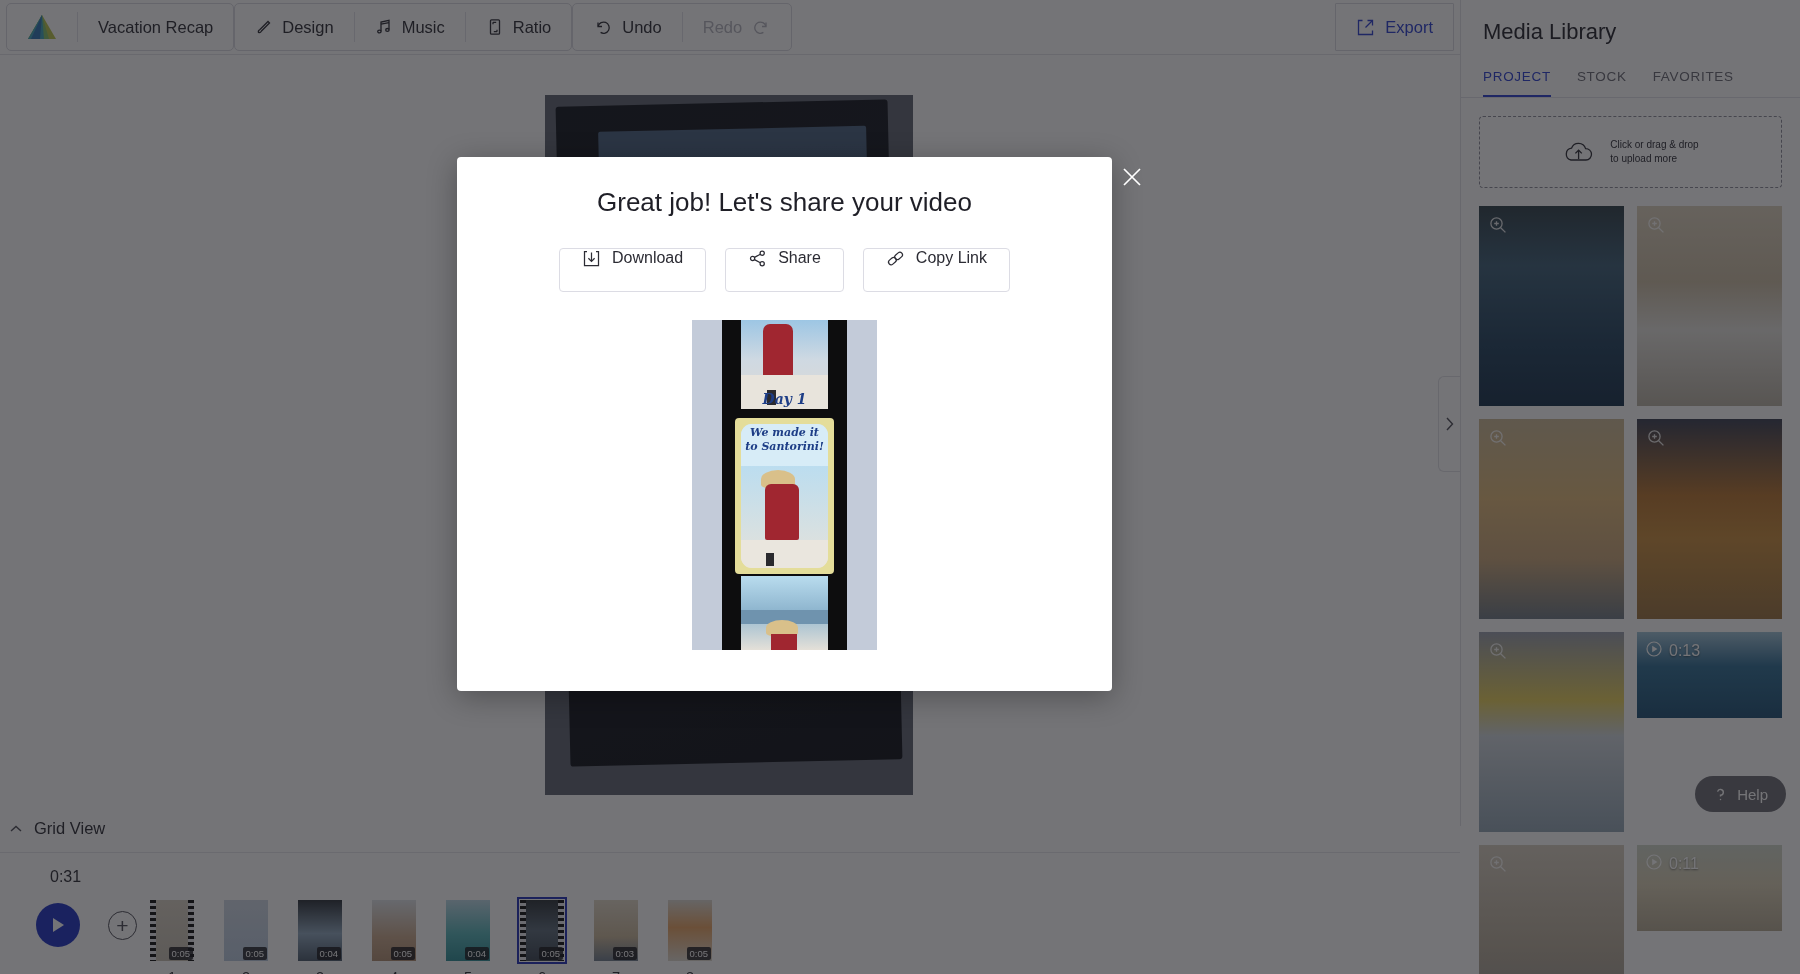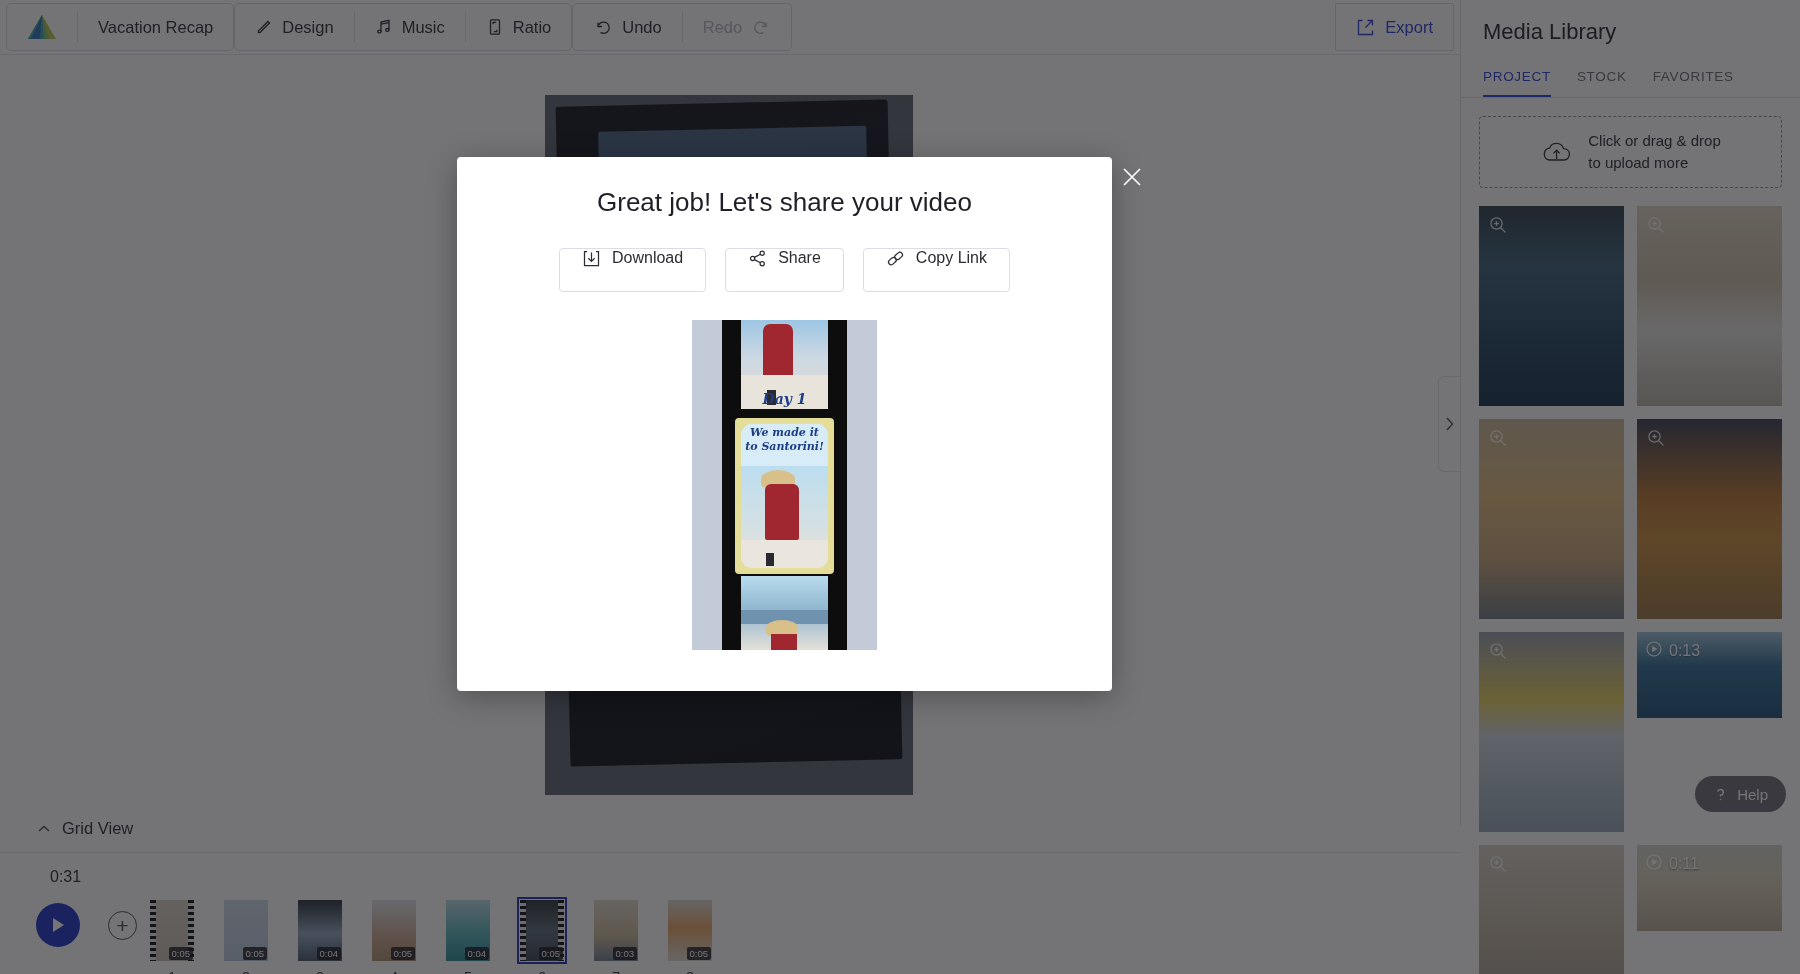--- a/index.html
+++ b/index.html
@@ -68,21 +68,21 @@
     position: absolute; left: 42px; top: 26px; right: 22px; height: 440px;
     background: linear-gradient(180deg,#4a6280 0%, #3d5472 55%, #33485f 100%);
     border-radius: 2px;
   }
   .stage-red { position:absolute; left:16px; top:86px; width:10px; height:30px; background:#7b2020; }
   .stage-s { position:absolute; right:16px; top:58px; color:#a98c2a; font-size:17px; transform: rotate(90deg); }
 
   
   .gridview-bar {
     position: absolute; top: 805px; left: 0; width: 1460px; height: 48px;
-    display: flex; align-items: center; gap: 10px; padding-left: 36px;
+    display: flex; align-items: center; gap: 10px; padding-left: 8px;
     background: #ffffff; border-bottom: 1px solid #e6e6ea;
     font-size: 16.5px; color: #2c2c34; cursor: pointer;
   }
 
   
   .timeline {
     position: absolute; top: 853px; left: 0; width: 1460px; height: 121px;
     background: #ffffff;
   }
   .tl-time { position: absolute; left: 50px; top: 15px; font-size: 16px; color: #2c2c34; }
@@ -132,21 +132,21 @@
     padding-bottom: 11px; cursor: pointer;
   }
   .ml-tab.active { color: #2b3fd0; border-bottom: 2.5px solid #2b3fd0; }
   .ml-tabs-rule { height: 1px; background: #e2e2e8; margin: 0 0 0 0; }
   .upload-box {
     margin: 18px 18px 0 18px; height: 72px;
     border: 1.6px dashed #8d8d98; border-radius: 4px;
     display: flex; align-items: center; justify-content: center; gap: 14px;
     cursor: pointer;
   }
-  .upload-text { font-size: 15px; color: #2c2c34; line-height: 1.45; }
+  .upload-text { font-size: 10px; color: #2c2c34; line-height: 1.45; }
   .ml-grid {
     display: grid; grid-template-columns: 1fr 1fr; gap: 13px;
     padding: 18px 18px 0 18px;
   }
   .ml-item { position: relative; width: 100%; height: 200px; overflow: hidden; background:#8a8a93; }
   .ml-item.short { height: 86px; }
   .mag {
     position: absolute; left: 9px; top: 9px; width: 20px; height: 20px;
     opacity: .85;
   }

